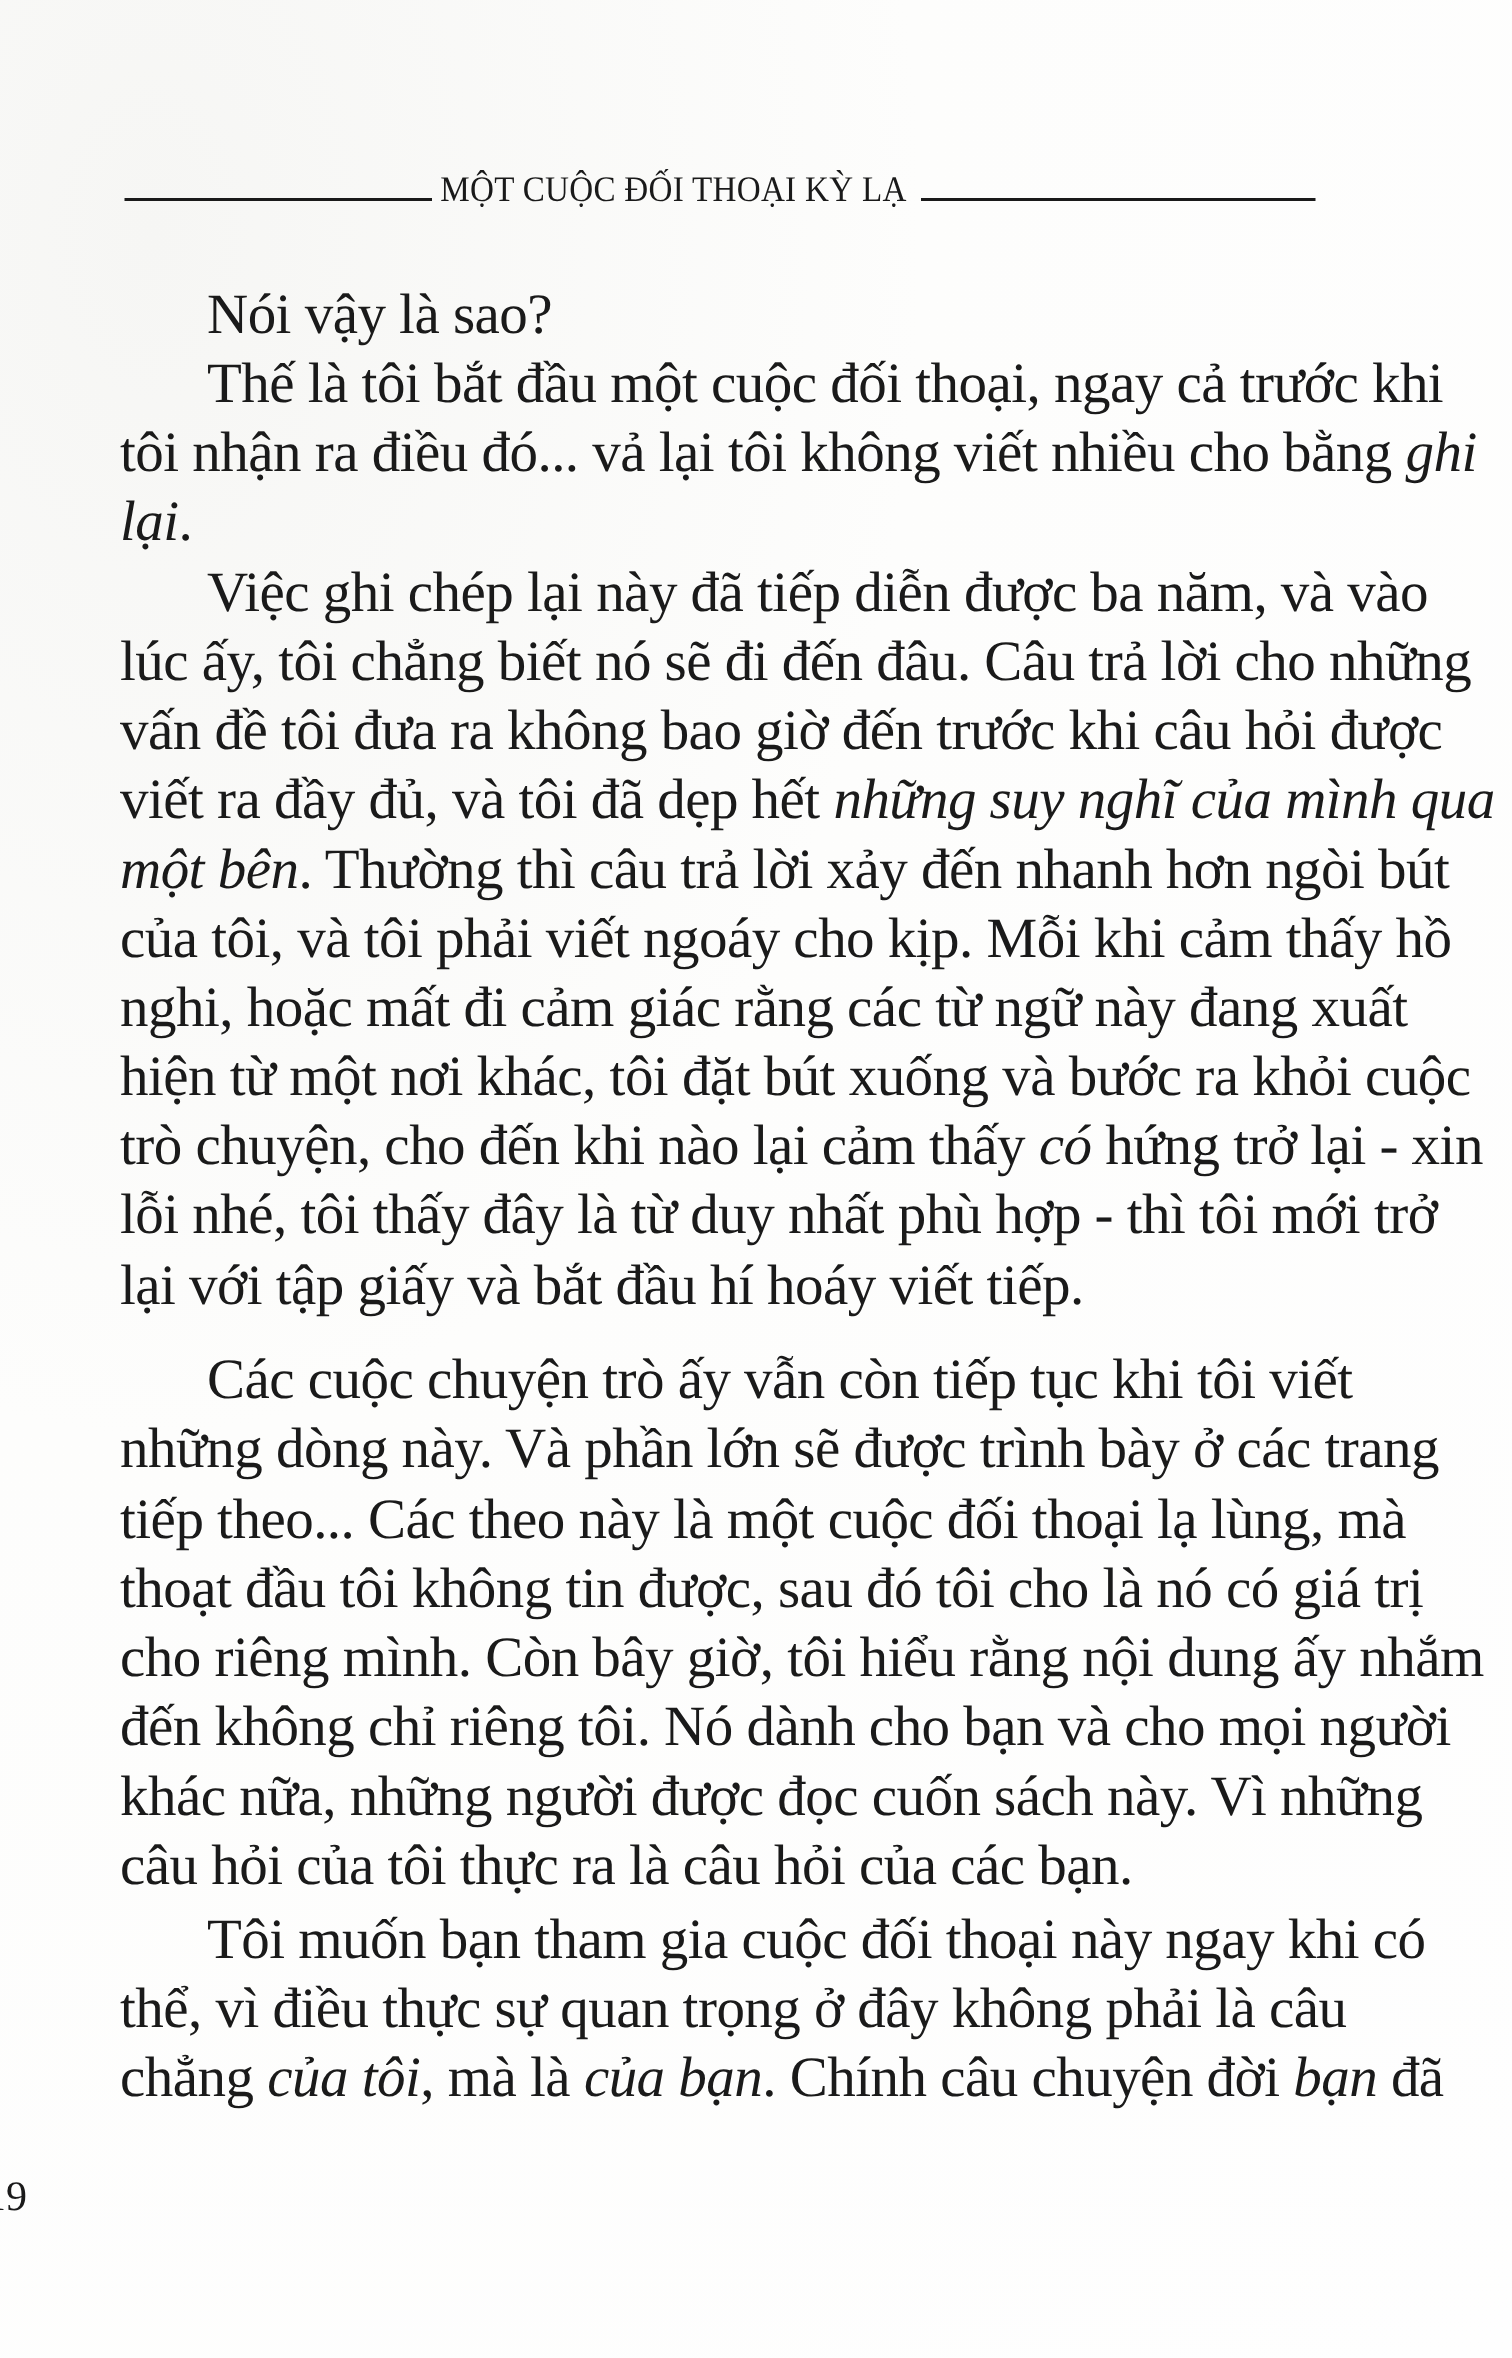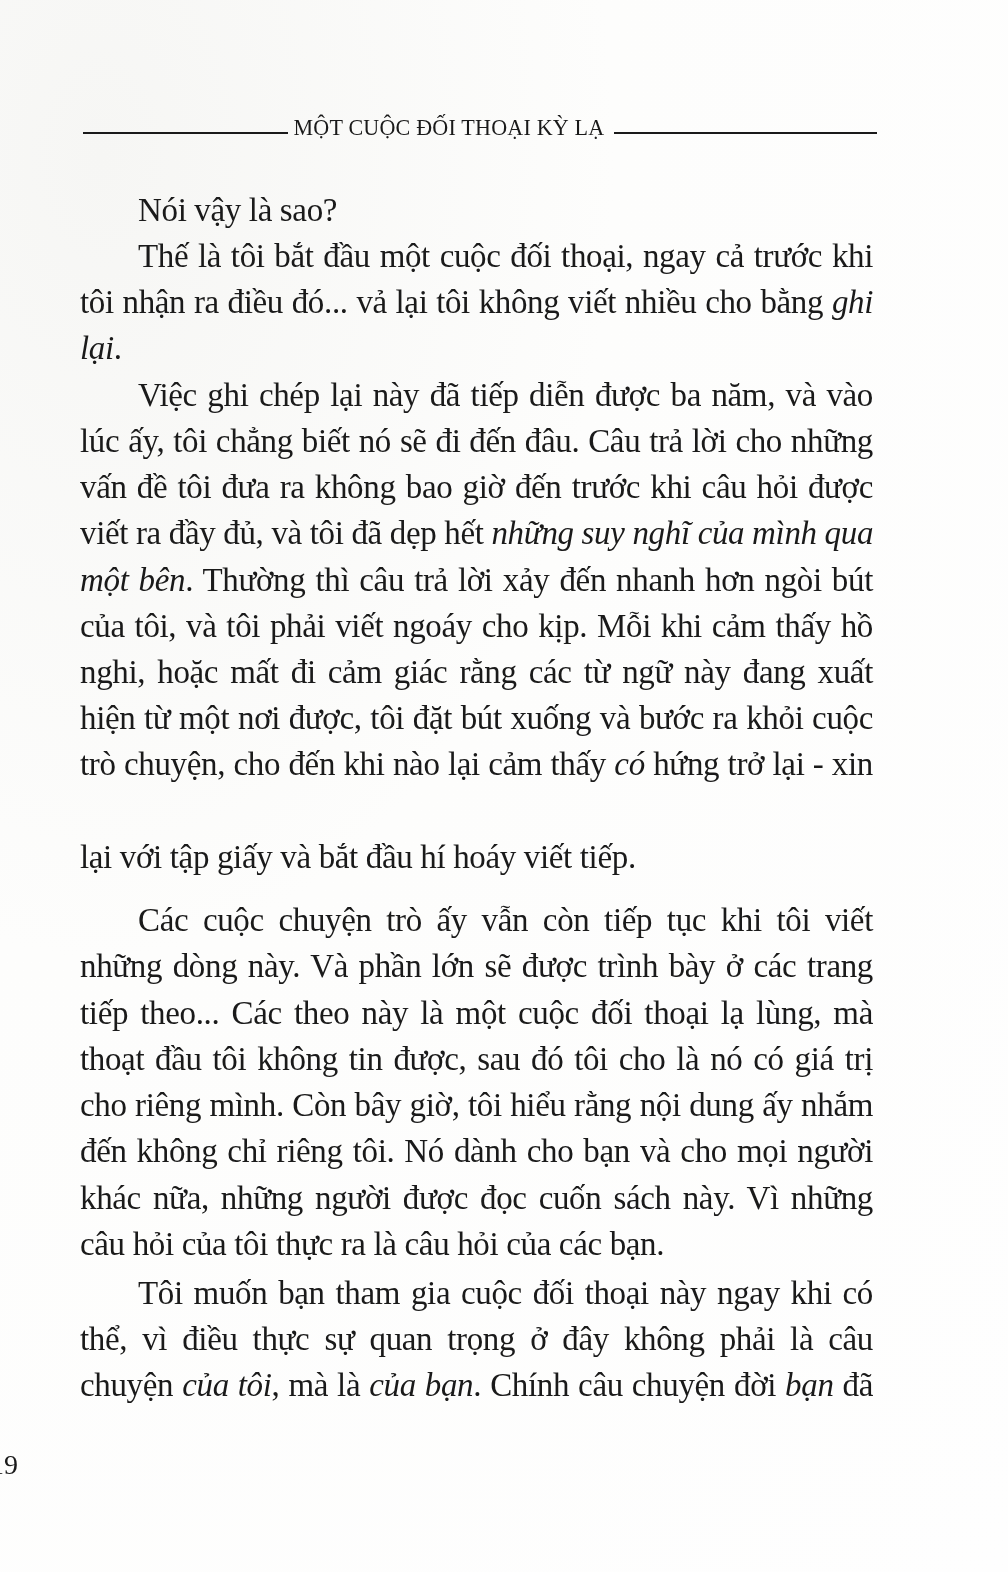--- a/index.html
+++ b/index.html
@@ -45,21 +45,21 @@
     line-height: 34px;
     white-space: nowrap;
     transform: scaleX(0.92);
     transform-origin: left bottom;
     margin-right: -24px;
   }
   .text-line {
     position: absolute;
     left: 80px;
     width: 793px;
-    font-size: 33px;
+    font-size: 38px;
     line-height: 40px;
     height: 40px;
     white-space: nowrap;
     text-align: justify;
     text-align-last: justify;
     letter-spacing: -0.35px;
   }
   .text-line.indent { left: 138px; width: 735px; }
   .text-line.last { text-align-last: left; }
   .text-line em { font-style: italic; }
@@ -117,24 +117,27 @@
   <div class="text-line" style="top:560px">
     <em>một bên</em><span>. Thường thì câu trả lời xảy đến nhanh hơn ngòi bút</span>
   </div>
   <div class="text-line" style="top:606px">
     <span>của tôi, và tôi phải viết ngoáy cho kịp. Mỗi khi cảm thấy hồ</span>
   </div>
   <div class="text-line" style="top:652px">
     <span>nghi, hoặc mất đi cảm giác rằng các từ ngữ này đang xuất</span>
   </div>
   <div class="text-line" style="top:698px">
-    <span>hiện từ một nơi được, tôi đặt bút xuống và bước ra khỏi cuộc</span>
+    <span>hiện từ một nơi khác, tôi đặt bút xuống và bước ra khỏi cuộc</span>
   </div>
   <div class="text-line" style="top:744px">
     <span>trò chuyện, cho đến khi nào lại cảm thấy </span><em>có</em><span> hứng trở lại - xin</span>
+  </div>
+  <div class="text-line" style="top:790px">
+    <span>lỗi nhé, tôi thấy đây là từ duy nhất phù hợp - thì tôi mới trở</span>
   </div>
   <div class="text-line last" style="top:837px">
     <span>lại với tập giấy và bắt đầu hí hoáy viết tiếp.</span>
   </div>
 
   <div class="text-line indent" style="top:900px">
     <span>Các cuộc chuyện trò ấy vẫn còn tiếp tục khi tôi viết</span>
   </div>
   <div class="text-line" style="top:946px">
     <span>những dòng này. Và phần lớn sẽ được trình bày ở các trang</span>
@@ -158,19 +161,19 @@
     <span>câu hỏi của tôi thực ra là câu hỏi của các bạn.</span>
   </div>
 
   <div class="text-line indent" style="top:1273px">
     <span>Tôi muốn bạn tham gia cuộc đối thoại này ngay khi có</span>
   </div>
   <div class="text-line" style="top:1319px">
     <span>thể, vì điều thực sự quan trọng ở đây không phải là câu</span>
   </div>
   <div class="text-line" style="top:1365px">
-    <span>chuyện </span><em>của tôi</em><span>, mà là </span><em>của bạn</em><span>. Chính câu chuyện đời </span><em>bạn</em><span> đã</span>
+    <span>chẳng </span><em>của tôi</em><span>, mà là </span><em>của bạn</em><span>. Chính câu chuyện đời </span><em>bạn</em><span> đã</span>
   </div>
 
   <div class="page-number">
     <span>19</span>
   </div>
 </div>
 
 </body></html>

